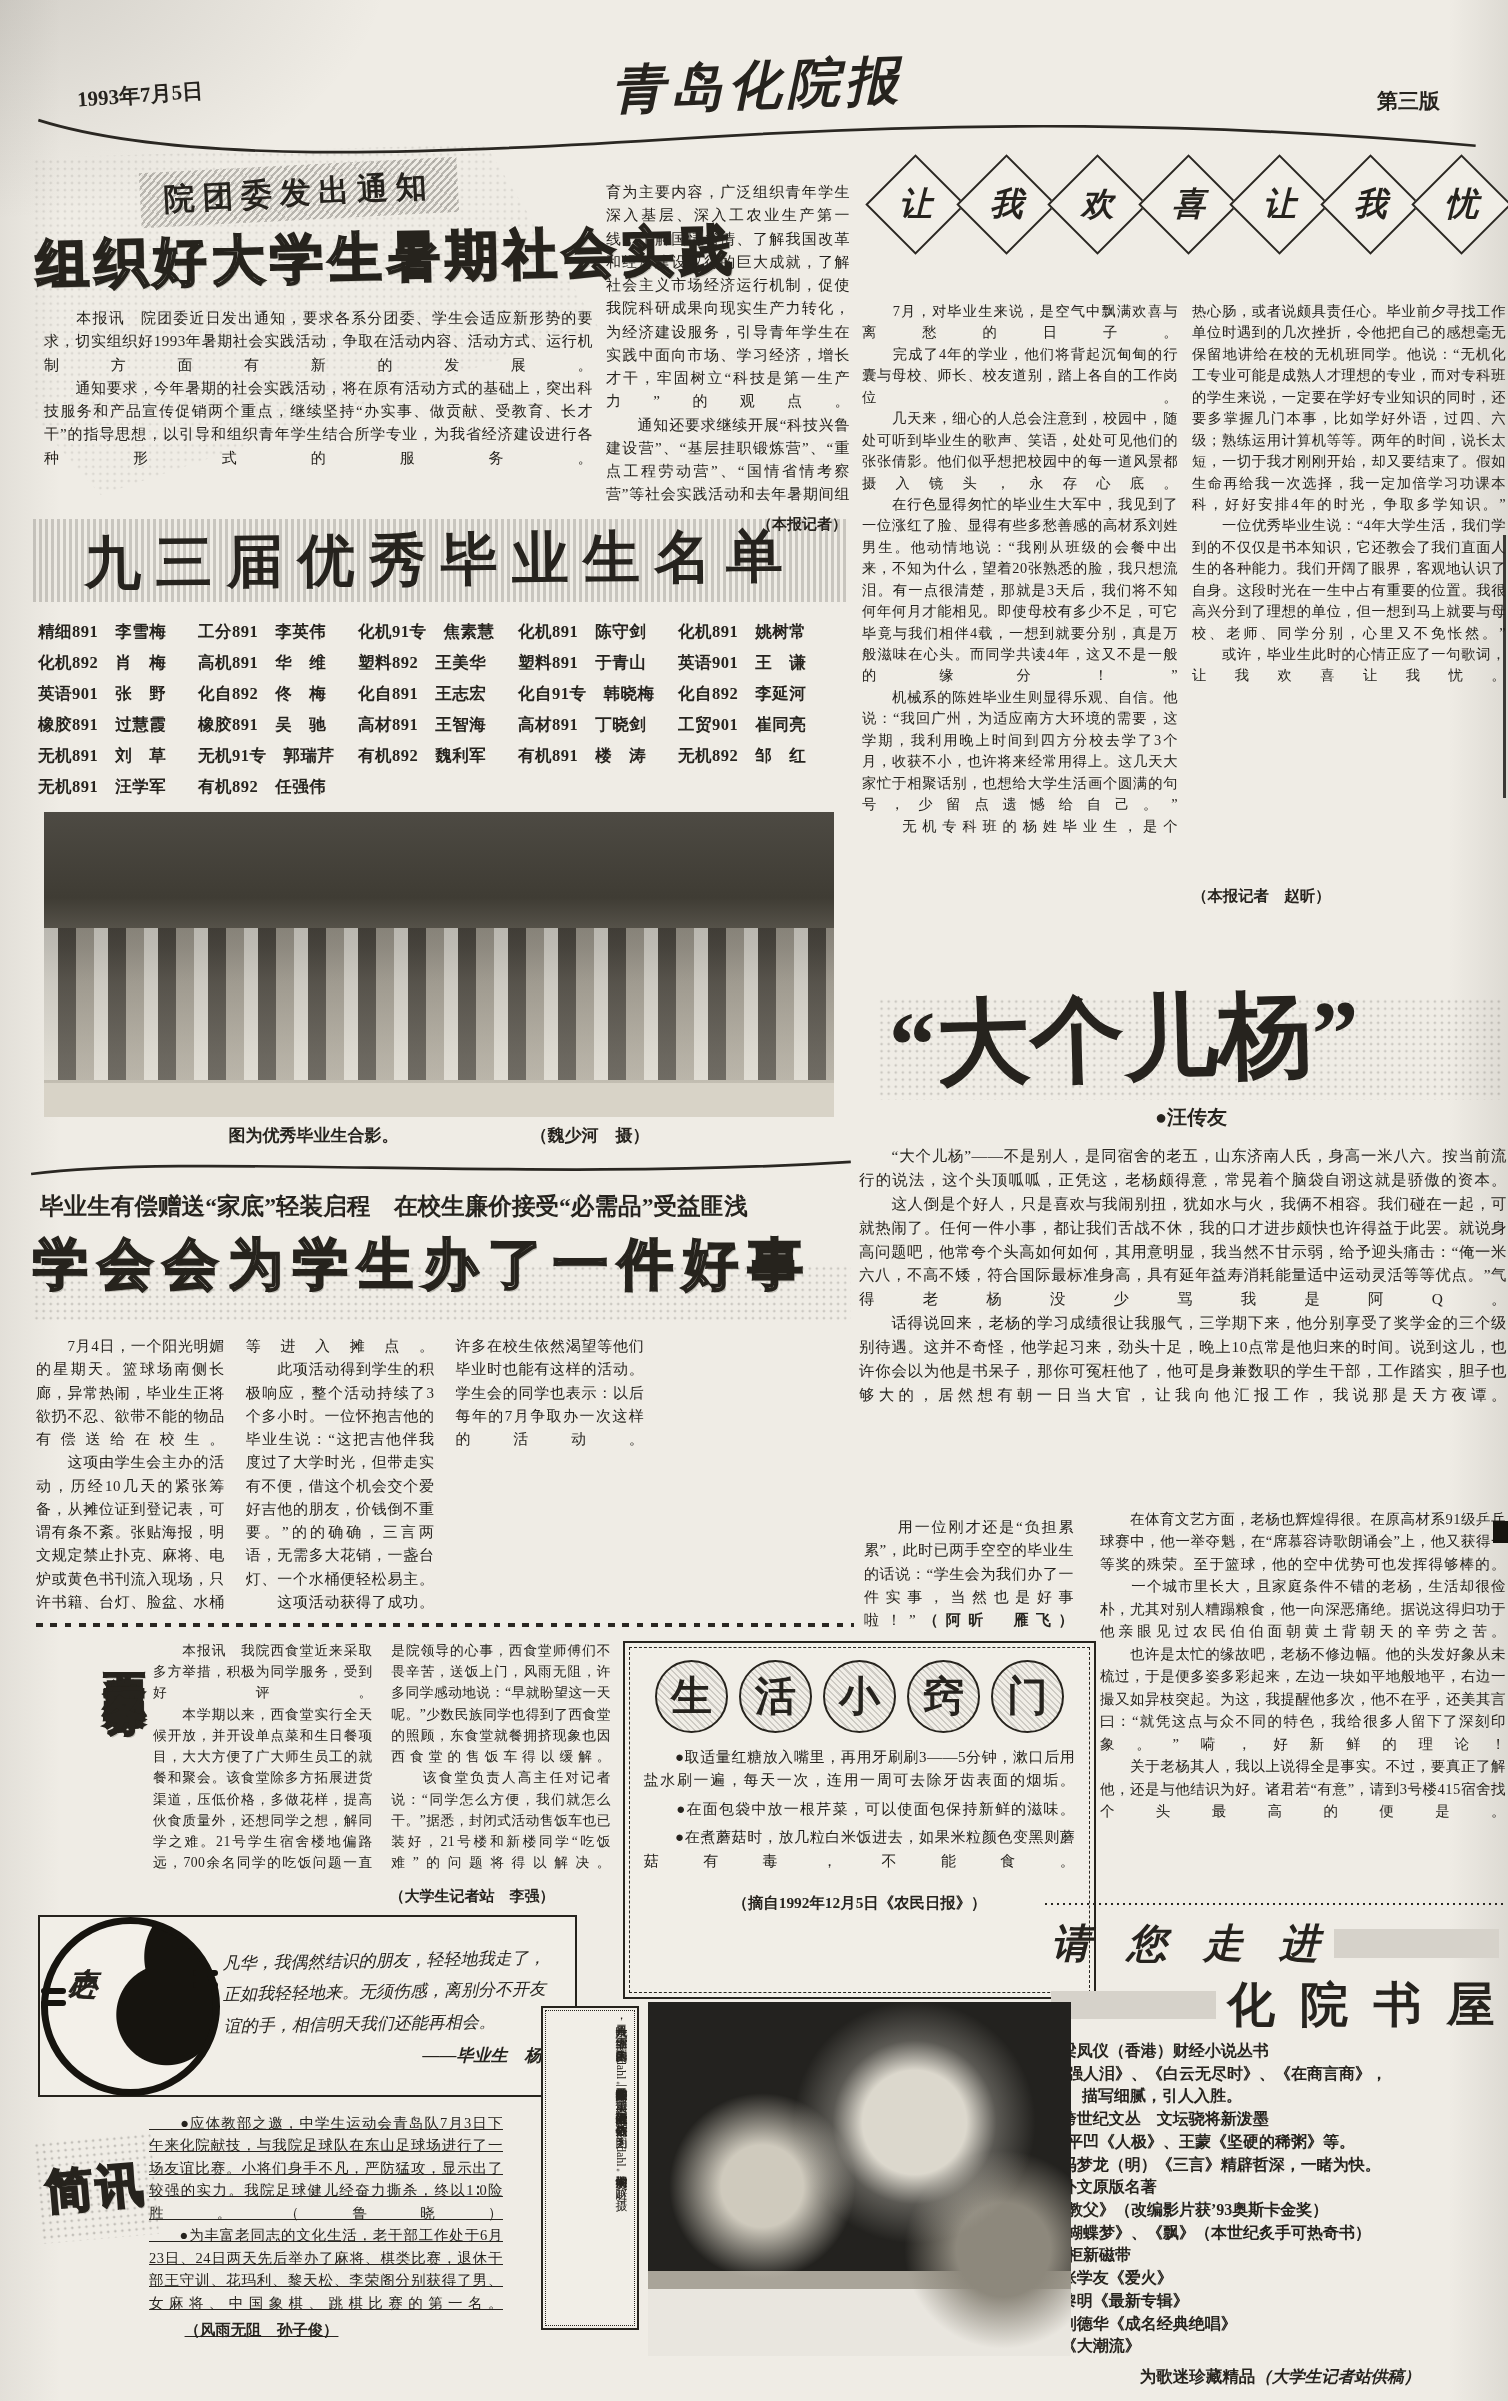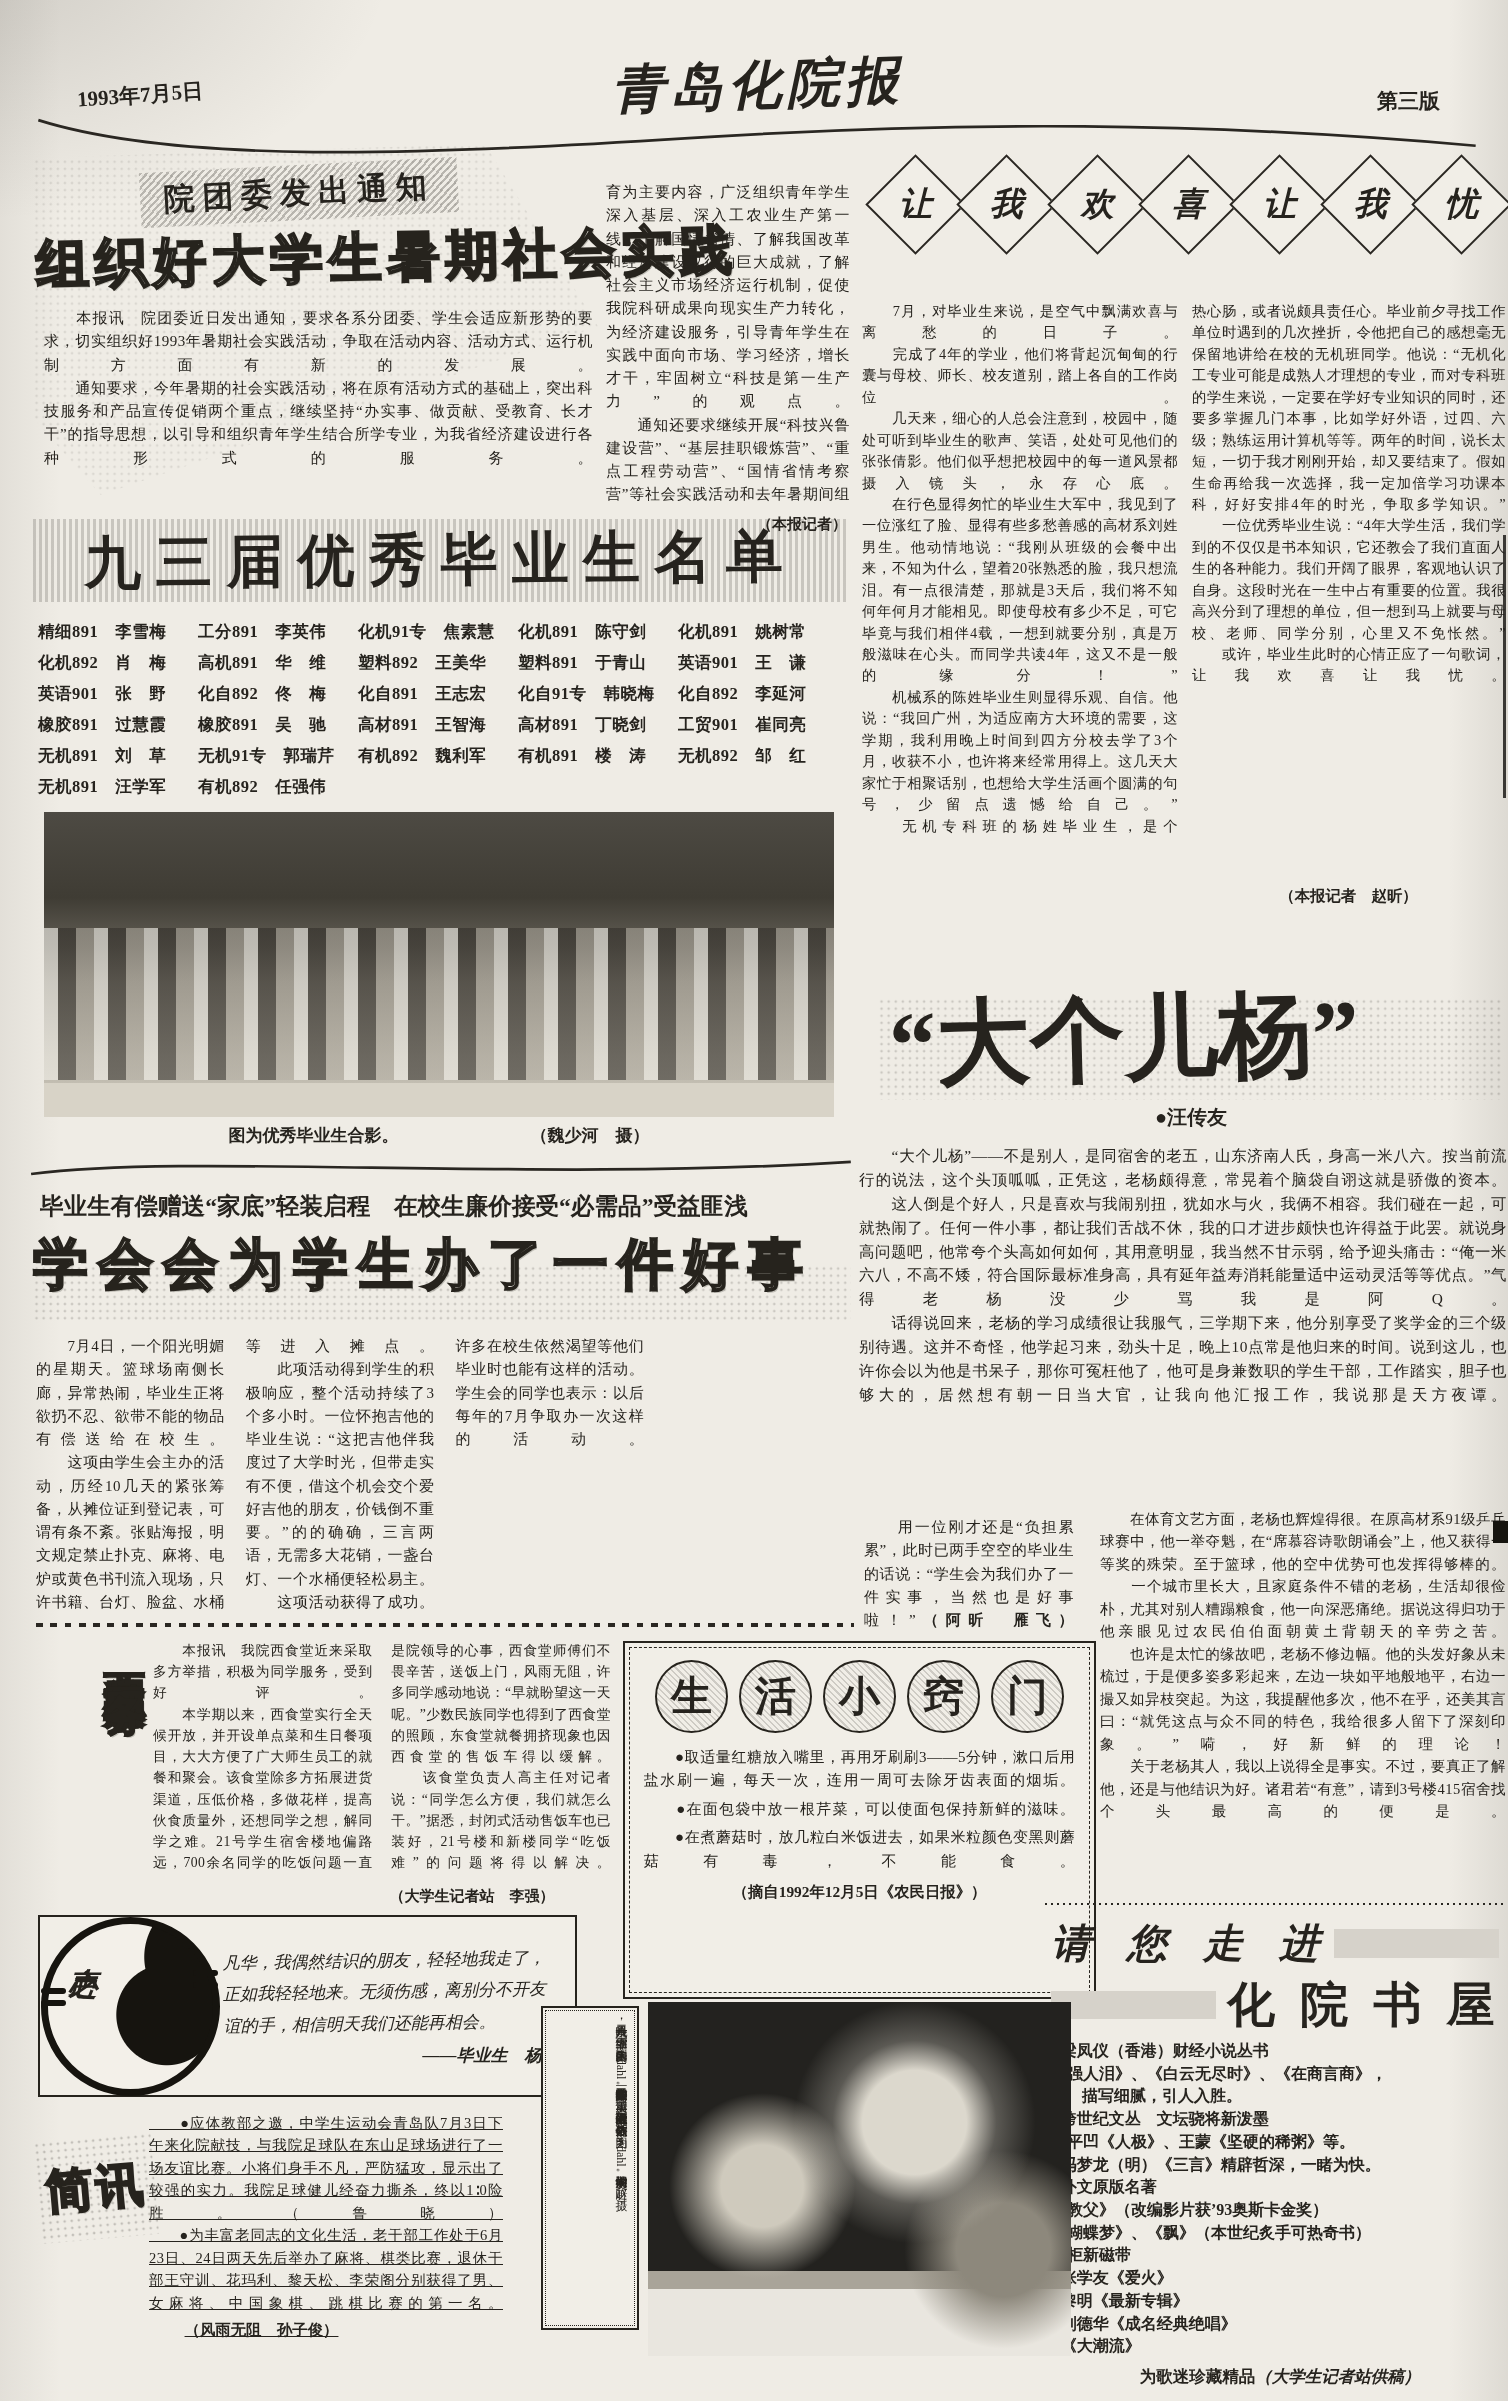--- a/index.html
+++ b/index.html
@@ -198,21 +198,21 @@
   </div>
   <div class="abs pre just bodytx" style="left:862px;top:301px;width:316px;height:645px;font-size:14.3px;line-height:1.5;">　　7月，对毕业生来说，是空气中飘满欢喜与离愁的日子。
 　　完成了4年的学业，他们将背起沉甸甸的行囊与母校、师长、校友道别，踏上各自的工作岗位。
 　　几天来，细心的人总会注意到，校园中，随处可听到毕业生的歌声、笑语，处处可见他们的张张倩影。他们似乎想把校园中的每一道风景都摄入镜头，永存心底。
 　　在行色显得匆忙的毕业生大军中，我见到了一位涨红了脸、显得有些多愁善感的高材系刘姓男生。他动情地说：“我刚从班级的会餐中出来，不知为什么，望着20张熟悉的脸，我只想流泪。有一点很清楚，那就是3天后，我们将不知何年何月才能相见。即使母校有多少不足，可它毕竟与我们相伴4载，一想到就要分别，真是万般滋味在心头。而同学共读4年，这又不是一般的缘分！”
 　　机械系的陈姓毕业生则显得乐观、自信。他说：“我回广州，为适应南方大环境的需要，这学期，我利用晚上时间到四方分校去学了3个月，收获不小，也许将来经常用得上。这几天大家忙于相聚话别，也想给大学生活画个圆满的句号，少留点遗憾给自己。”
 　　无机专科班的杨姓毕业生，是个</div>
   <div class="abs pre just bodytx" style="left:1192px;top:301px;width:314px;height:579px;font-size:14.3px;line-height:1.5;">热心肠，或者说颇具责任心。毕业前夕寻找工作单位时遇到的几次挫折，令他把自己的感想毫无保留地讲给在校的无机班同学。他说：“无机化工专业可能是成熟人才理想的专业，而对专科班的学生来说，一定要在学好专业知识的同时，还要多掌握几门本事，比如学好外语，过四、六级；熟练运用计算机等等。两年的时间，说长太短，一切于我才刚刚开始，却又要结束了。假如生命再给我一次选择，我一定加倍学习功课本科，好好安排4年的时光，争取多学知识。”
 　　一位优秀毕业生说：“4年大学生活，我们学到的不仅仅是书本知识，它还教会了我们直面人生的各种能力。我们开阔了眼界，客观地认识了自身。这段时光在一生中占有重要的位置。我很高兴分到了理想的单位，但一想到马上就要与母校、老师、同学分别，心里又不免怅然。”
 　　或许，毕业生此时的心情正应了一句歌词，让我欢喜让我忧。</div>
-  <div class="abs" style="left:1192px;top:886px;width:313px;text-align:center;font-size:15.4px;font-weight:bold;">（本报记者　赵昕）</div>
+  <div class="abs" style="left:1192px;top:886px;width:313px;text-align:left;font-size:15.4px;font-weight:bold;">（本报记者　赵昕）</div>
 
   <div class="abs dots" style="left:878px;top:998px;width:626px;height:102px;opacity:.8;"></div>
   <div class="abs" style="left:889px;top:974px;width:620px;font-size:94px;font-weight:bold;white-space:nowrap;transform:rotate(-1.5deg);">“大个儿杨”</div>
   <div class="abs" style="left:878px;top:1104px;width:626px;text-align:center;font-size:20px;font-weight:bold;">●汪传友</div>
   <div class="abs pre just bodytx" style="left:859px;top:1144px;width:648px;height:359px;font-size:15.4px;">　　“大个儿杨”——不是别人，是同宿舍的老五，山东济南人氏，身高一米八六。按当前流行的说法，这个头顶呱呱，正凭这，老杨颇得意，常晃着个脑袋自诩这就是骄傲的资本。
 　　这人倒是个好人，只是喜欢与我闹别扭，犹如水与火，我俩不相容。我们碰在一起，可就热闹了。任何一件小事，都让我们舌战不休，我的口才进步颇快也许得益于此罢。就说身高问题吧，他常夸个头高如何如何，其用意明显，我当然不甘示弱，给予迎头痛击：“俺一米六八，不高不矮，符合国际最标准身高，具有延年益寿消耗能量适中运动灵活等等优点。”气得老杨没少骂我是阿Q。
 　　话得说回来，老杨的学习成绩很让我服气，三学期下来，他分别享受了奖学金的三个级别待遇。这并不奇怪，他学起习来，劲头十足，晚上10点常是他归来的时间。说到这儿，也许你会以为他是书呆子，那你可冤枉他了，他可是身兼数职的学生干部，工作踏实，胆子也够大的，居然想有朝一日当大官，让我向他汇报工作，我说那是天方夜谭。</div>
   <div class="abs pre just bodytx" style="left:1100px;top:1508px;width:406px;height:391px;font-size:14.5px;">　　在体育文艺方面，老杨也辉煌得很。在原高材系91级乒乓球赛中，他一举夺魁，在“席慕容诗歌朗诵会”上，他又获得一等奖的殊荣。至于篮球，他的空中优势可也发挥得够棒的。
 　　一个城市里长大，且家庭条件不错的老杨，生活却很俭朴，尤其对别人糟蹋粮食，他一向深恶痛绝。据说这得归功于他亲眼见过农民伯伯面朝黄土背朝天的辛劳之苦。
 　　也许是太忙的缘故吧，老杨不修边幅。他的头发好象从未梳过，于是便多姿多彩起来，左边一块如平地般地平，右边一撮又如异枝突起。为这，我提醒他多次，他不在乎，还美其言曰：“就凭这点与众不同的特色，我给很多人留下了深刻印象。”嗬，好新鲜的理论！
@@ -233,21 +233,21 @@
           <span>窍</span>
         </div>
       <div class="circ">
           <span>门</span>
         </div>
     </div>
     <div style="padding:7.7px 18.7px 0 18.7px;">
       <div class="tipp pre just bodytx" style="font-size:15px;">　　●取适量红糖放入嘴里，再用牙刷刷3——5分钟，漱口后用盐水刷一遍，每天一次，连用一周可去除牙齿表面的烟垢。</div>
       <div class="tipp pre just bodytx" style="font-size:15px;">　　●在面包袋中放一根芹菜，可以使面包保持新鲜的滋味。</div>
       <div class="tipp pre just bodytx" style="font-size:15px;">　　●在煮蘑菇时，放几粒白米饭进去，如果米粒颜色变黑则蘑菇有毒，不能食。</div>
-      <div style="text-align:center;font-size:15.4px;font-weight:bold;margin-top:9px;">（摘自1992年12月5日《农民日报》）</div>
+      <div style="text-align:center;font-size:15.4px;font-weight:bold;margin-top:20px;">（摘自1992年12月5日《农民日报》）</div>
     </div>
   </div>
 
   <div class="abs dotdiv" style="left:1045px;top:1903px;width:461px;"></div>
   <div class="abs" style="left:1051px;top:1973px;width:458px;">
     <span class="gbox"></span>
     <span style="font-size:48px;font-weight:bold;letter-spacing:6.6px;vertical-align:middle;margin-left:8.8px;">化 院 书 屋</span>
   </div>
   <div class="abs" style="left:1051px;top:1916px;width:458px;">
     <span style="font-size:40px;font-weight:bold;font-style:italic;letter-spacing:13px;vertical-align:middle;">请 您 走 进</span>

